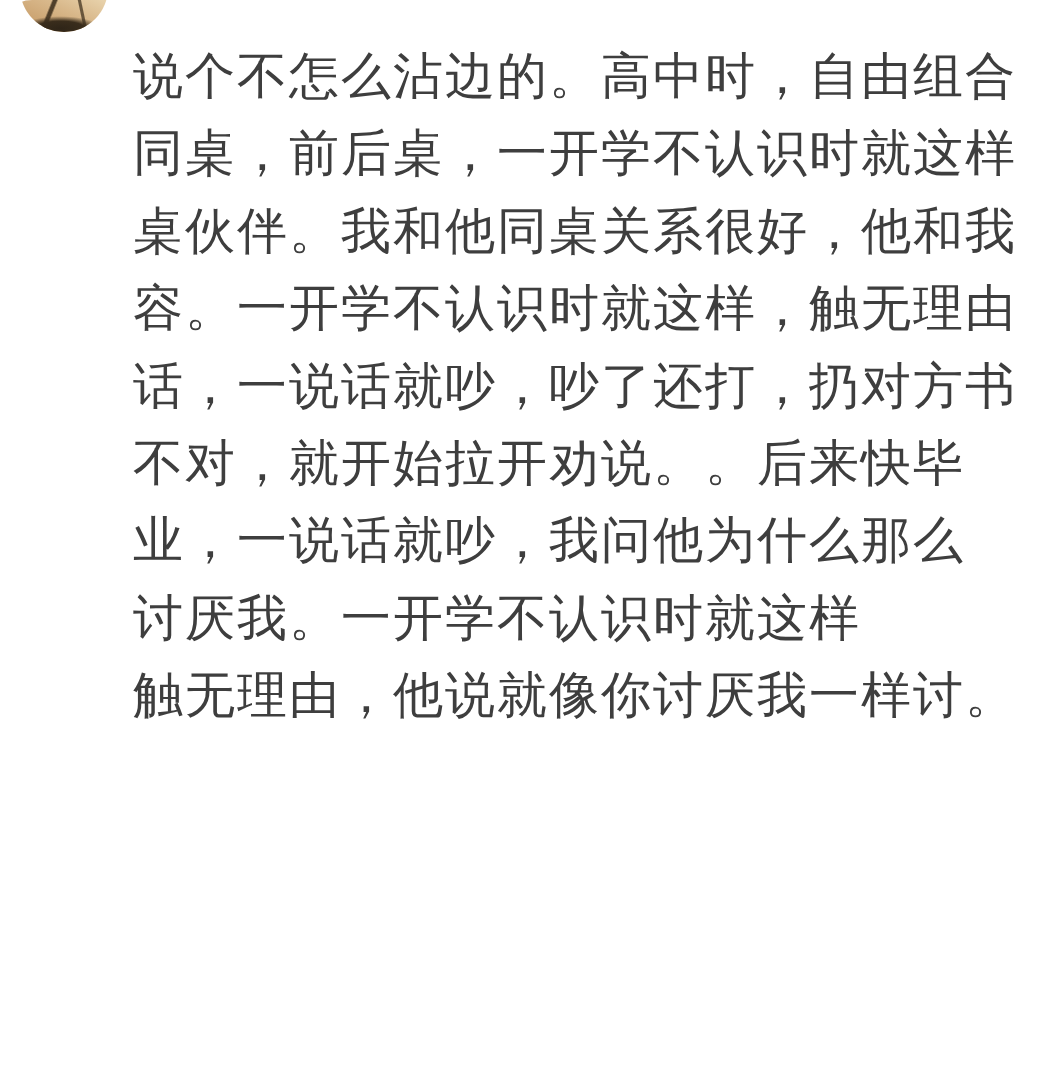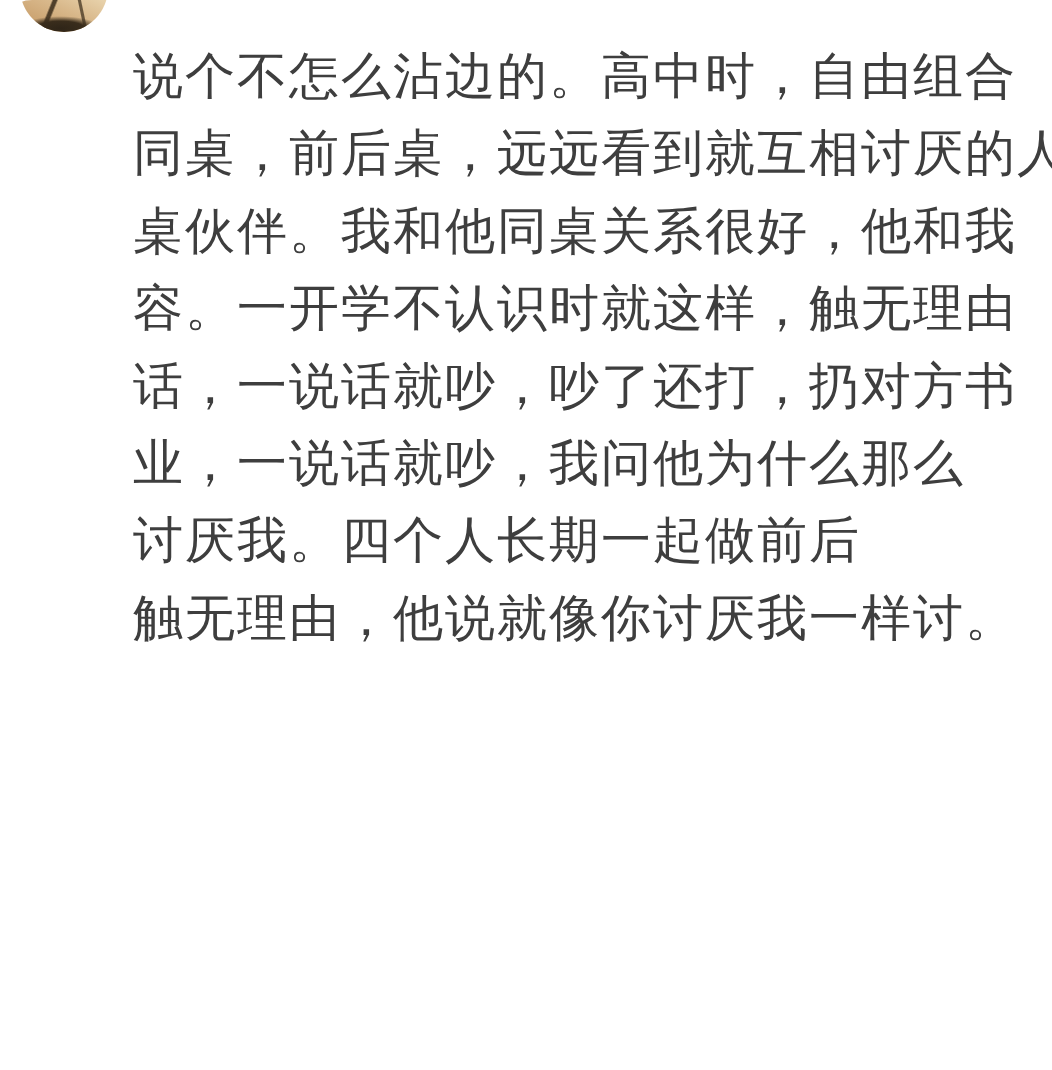--- a/index.html
+++ b/index.html
@@ -116,26 +116,27 @@
 <body>
 
 <div id="stage">
 
   <div class="avatar">
     <div class="avatar-art"></div>
   </div>
 
   <div class="comment-text">
     <div class="comment-line">说个不怎么沾边的。高中时，自由组合</div>
-    <div class="comment-line">同桌，前后桌，远远看到就互相讨厌的人</div>
+    <div class="comment-line">同桌，前后桌，一开学不认识时就这样</div>
     <div class="comment-line">桌伙伴。我和他同桌关系很好，他和我</div>
     <div class="comment-line">容。一开学不认识时就这样，触无理由</div>
     <div class="comment-line">话，一说话就吵，吵了还打，扔对方书</div>
+    <div class="comment-line">不对，就开始拉开劝说。。后来快毕</div>
     <div class="comment-line">业，一说话就吵，我问他为什么那么</div>
-    <div class="comment-line">讨厌我。四个人长期一起做前后</div>
+    <div class="comment-line">讨厌我。一开学不认识时就这样</div>
     <div class="comment-line">触无理由，他说就像你讨厌我一样讨。</div>
   </div>
 
   <div class="watermark">头条 @烟花烟柳烟熏装</div>
 
   <div class="timestamp">02-07 22:22</div>
 
   <div class="reply-pill">
     <span class="reply-label">回复</span>
   </div>

